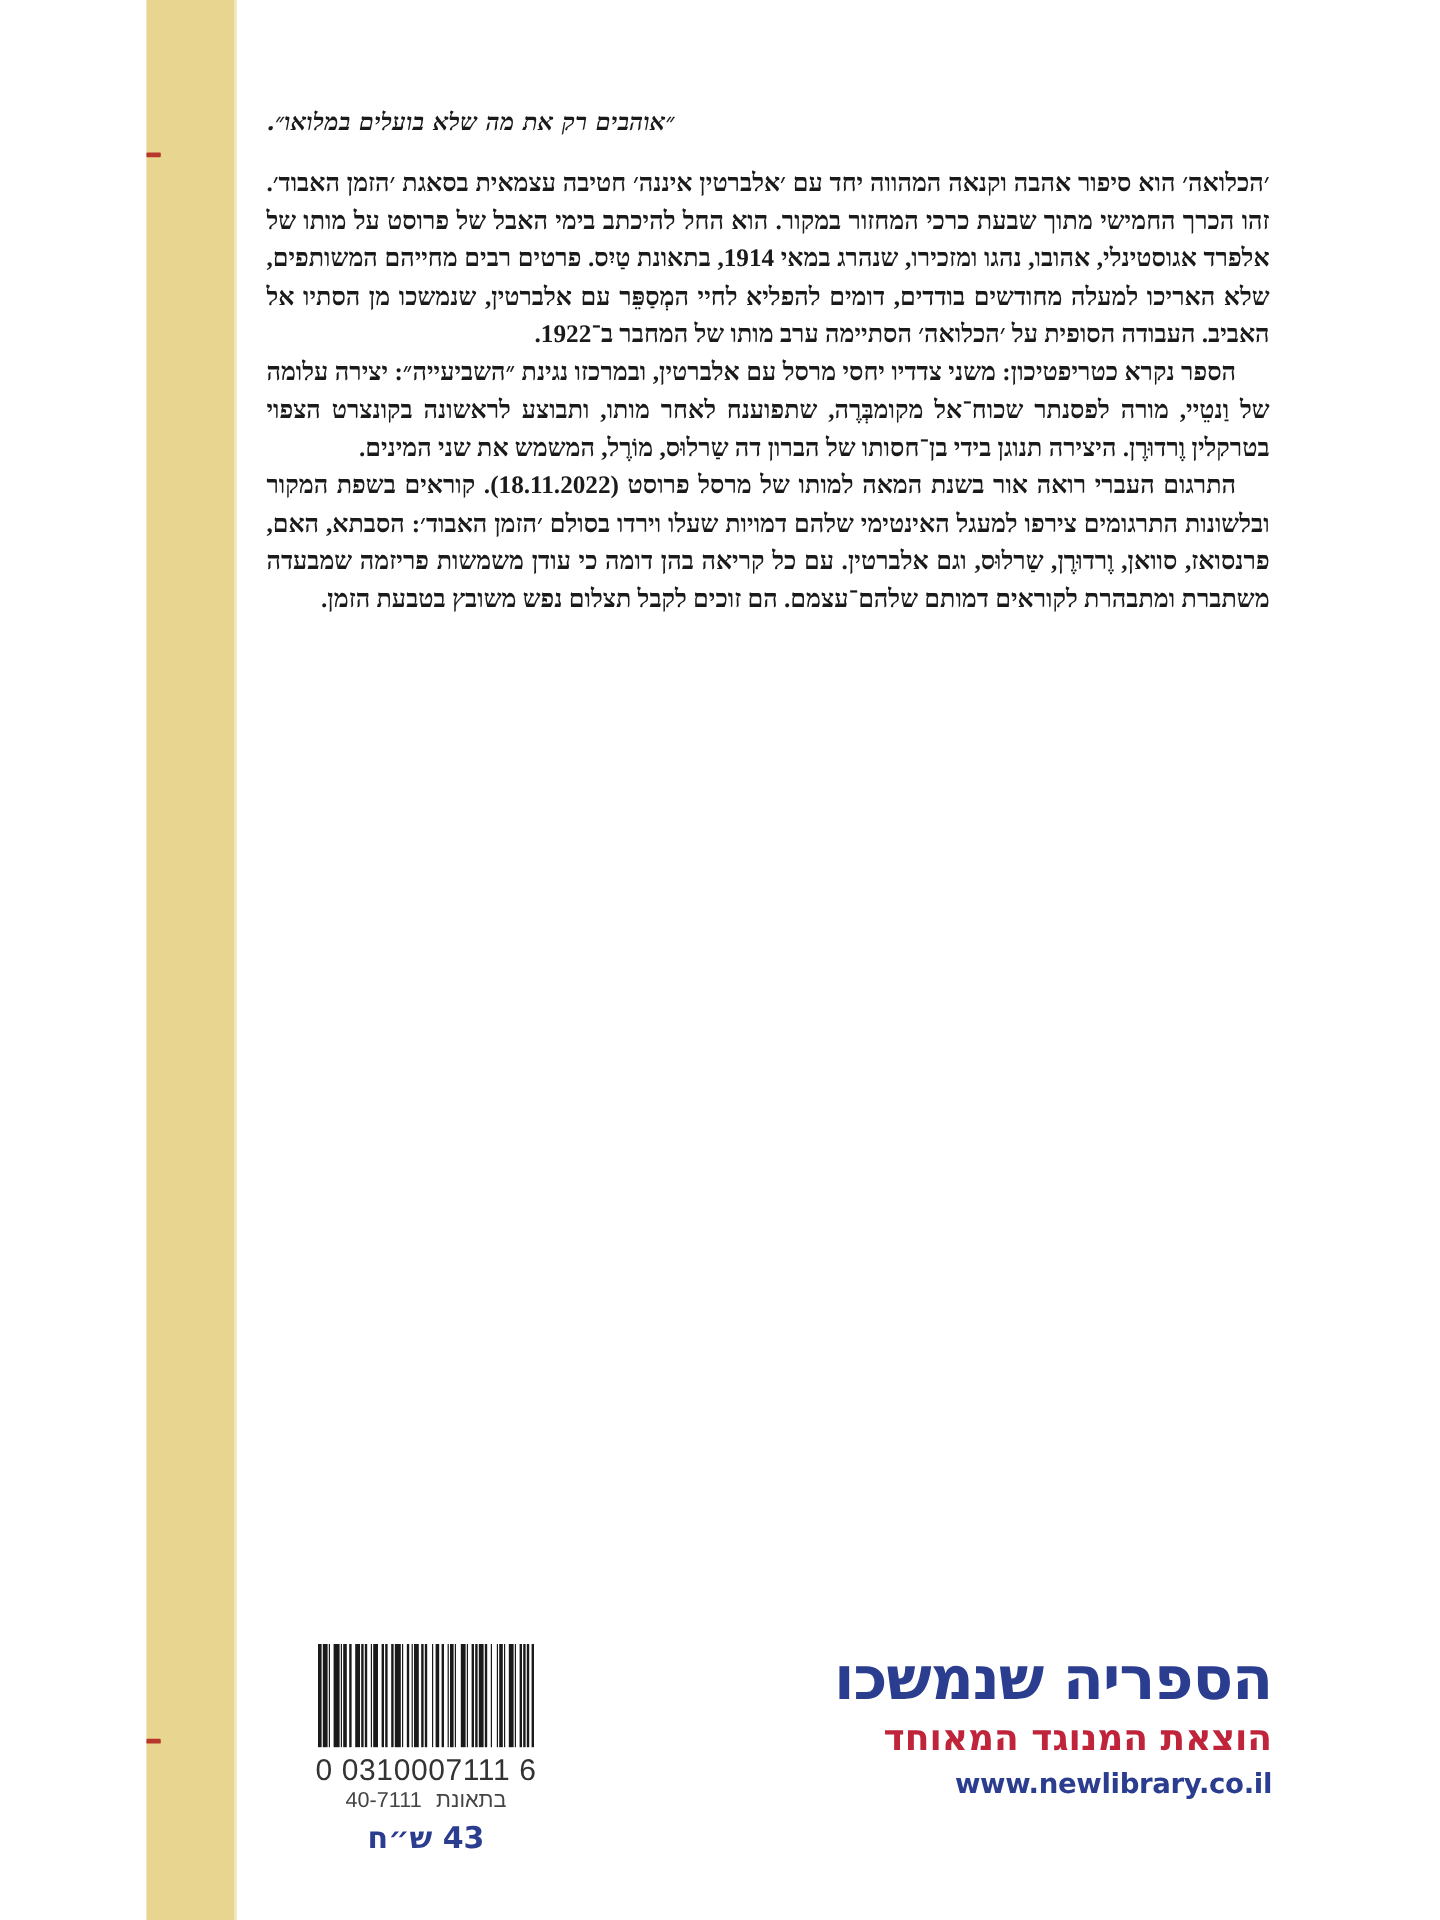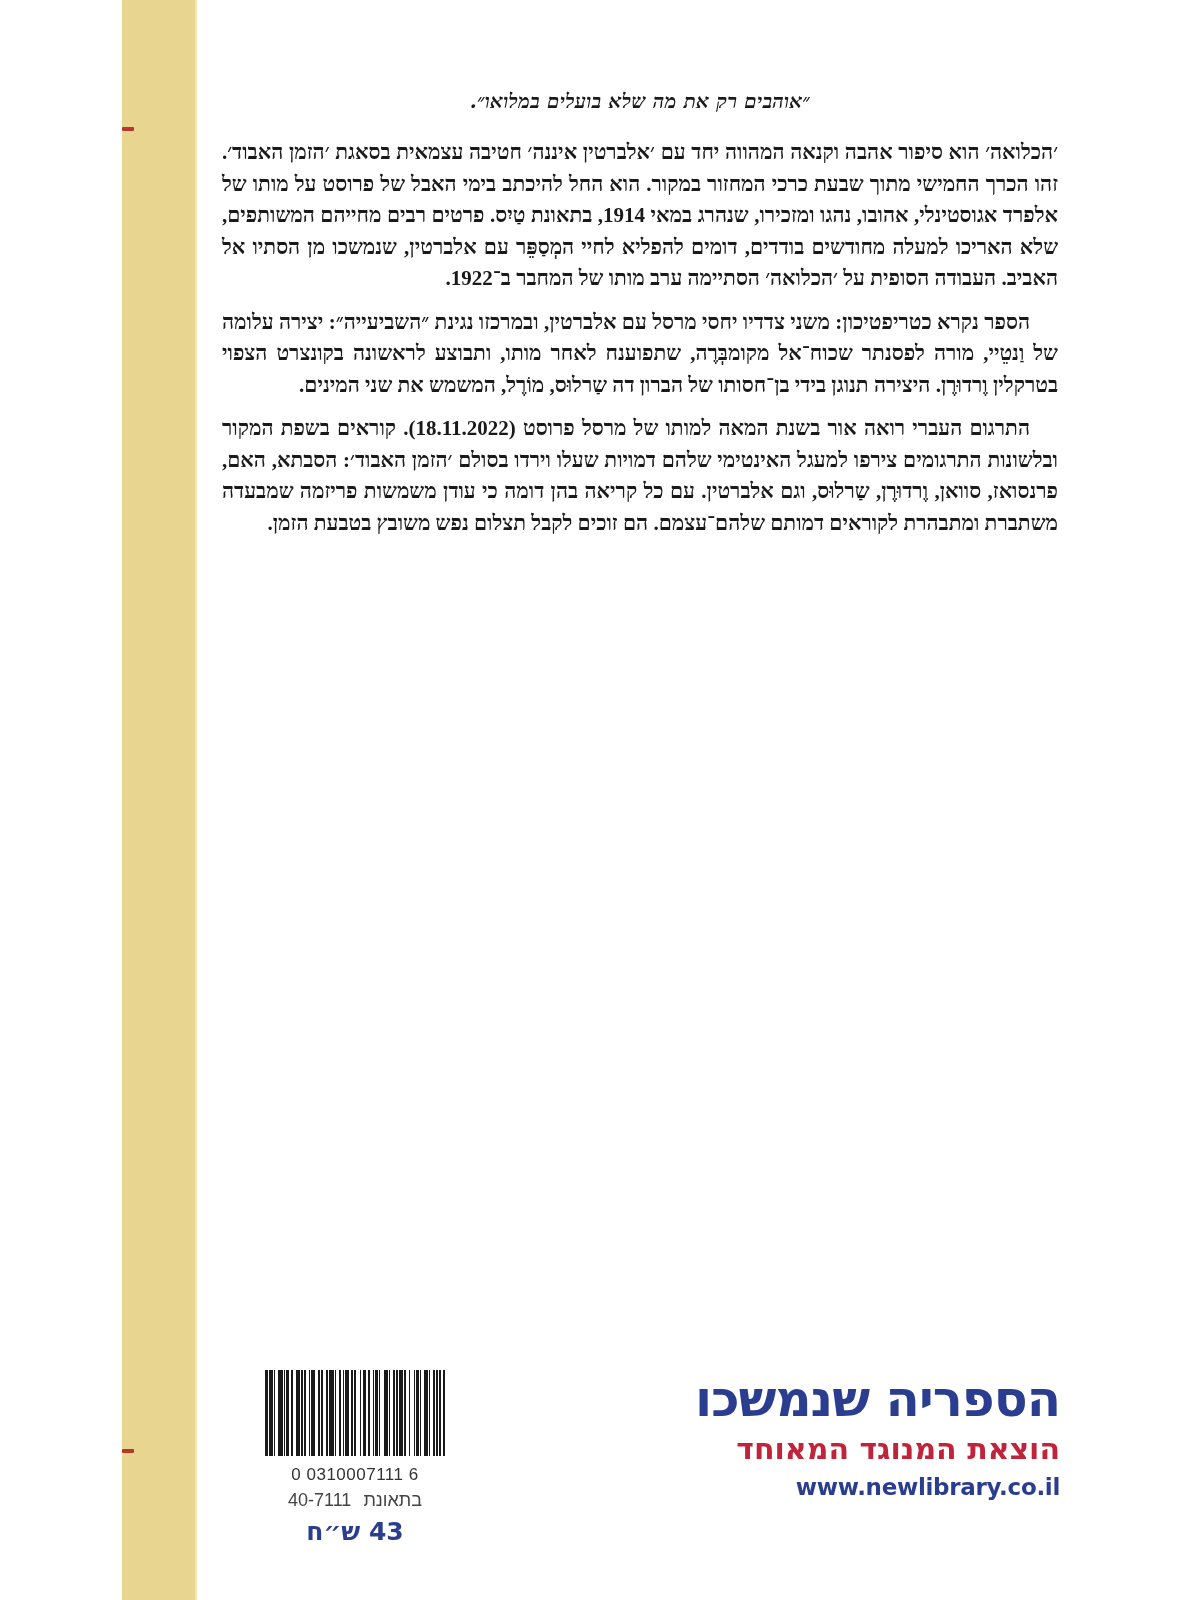--- a/index.html
+++ b/index.html
@@ -43,37 +43,37 @@
       text-align: justify;
       color: #1a1a1a;
     }
     .epigraph {
       font-family: "DejaVu Serif", serif;
       font-style: italic;
       font-weight: bold;
       font-size: 20px;
       line-height: 32px;
       margin: 0 0 20px 0;
-      text-align: center;
+      text-align: left;
       letter-spacing: 0.2px;
     }
     .paragraph {
       font-family: "Liberation Serif", "DejaVu Serif", serif;
       font-weight: bold;
       font-size: 21px;
       line-height: 31.5px;
       margin: 0;
       text-align: justify;
       text-align-last: right;
     }
     .paragraph.indent {
       text-indent: 28px;
     }
     .paragraph + .paragraph {
-      margin-top: 12px;
+      margin-top: 0;
     }
 
     .barcode-block {
       position: absolute;
       left: 237px;
       top: 1370px;
       width: 236px;
       text-align: center;
       direction: ltr;
     }
@@ -87,21 +87,21 @@
       gap: 0;
     }
     .barcode span {
       display: block;
       background: #1a1a1a;
       height: 100%;
     }
     .barcode .g { background: transparent; }
     .barcode-number {
       font-family: "Liberation Sans", "DejaVu Sans", sans-serif;
-      font-size: 17px;
+      font-size: 25px;
       color: #333;
       margin-top: 8px;
       letter-spacing: 0.5px;
       line-height: 22px;
     }
     .catalog-line {
       font-family: "Liberation Sans", "DejaVu Sans", sans-serif;
       font-size: 18px;
       color: #444;
       line-height: 22px;

